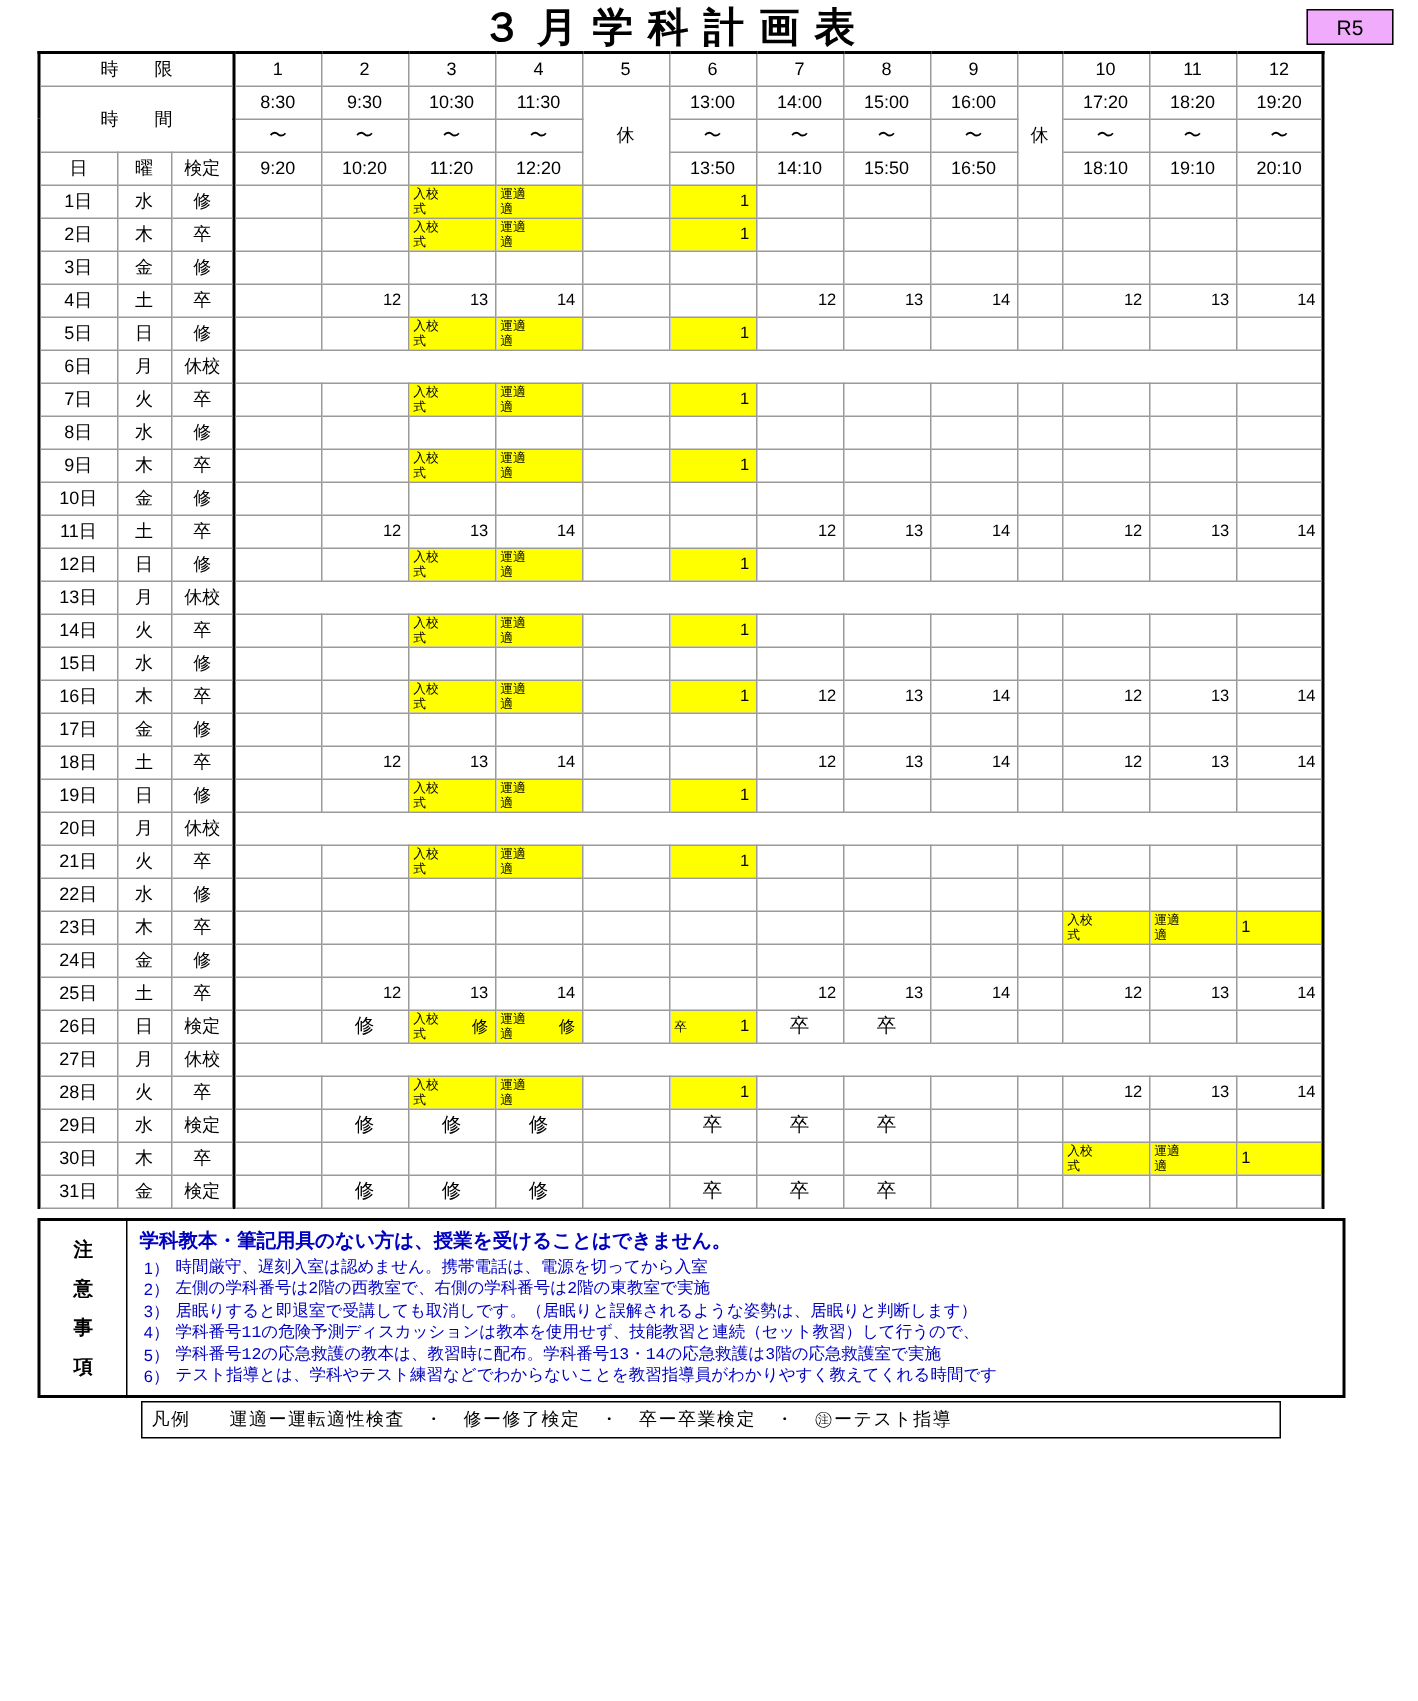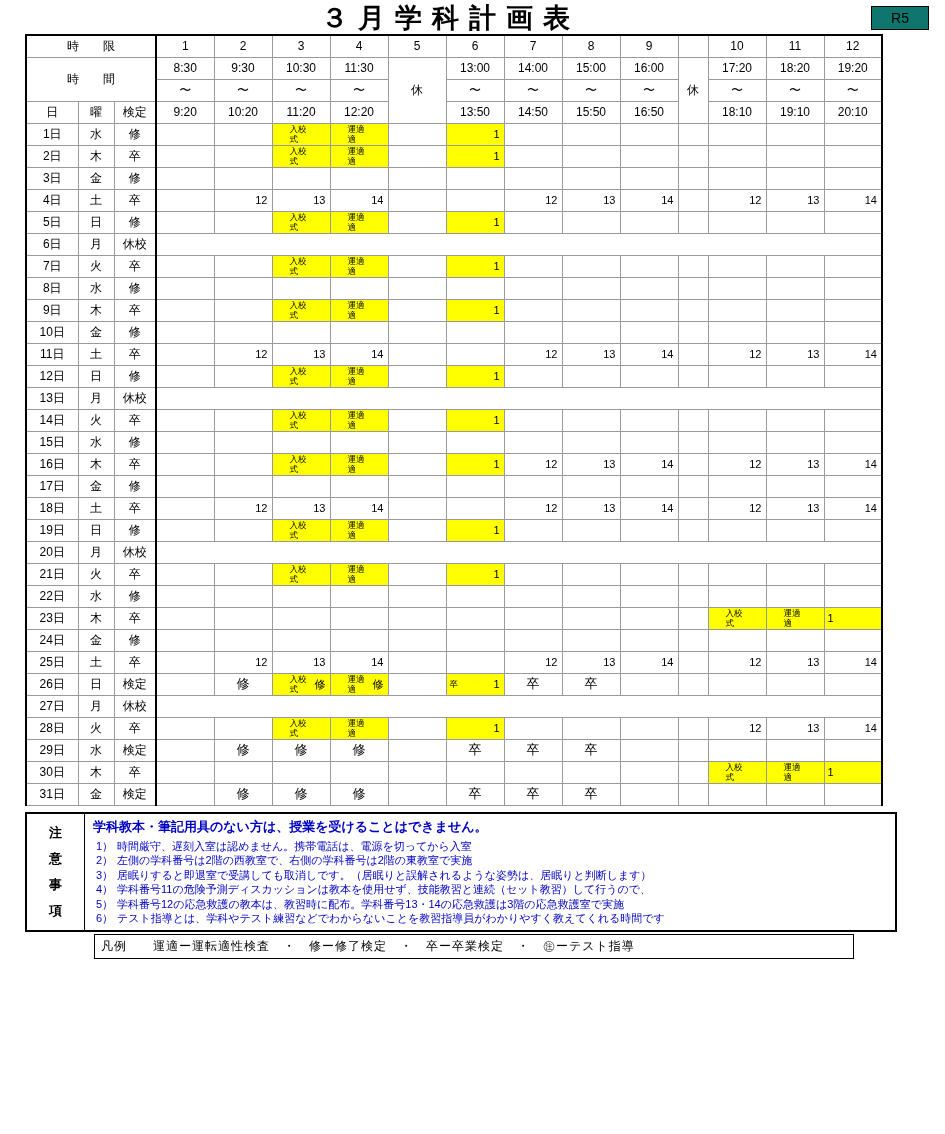--- a/index.html
+++ b/index.html
@@ -35,21 +35,21 @@
   }
   .rbadge {
     width: 58px;
     height: 24px;
     margin-right: 16px;
     border: 1px solid #000;
     font-size: 14px;
     display: flex;
     align-items: center;
     justify-content: center;
-    background: #0f766e;
+    background: #f0abfc;
   }
   
   table.sched {
     border-collapse: collapse;
     table-layout: fixed;
     margin-left: 25px;
     font-size: 11px;
     color: #000;
   }
   table.sched td {
@@ -64,21 +64,21 @@
   .hdr-period td, .hdr-time td, .hdr-labels td { font-size: 12px; margin-left: 18px; }
   .thickright { border-right: 2px solid #000 !important; }
   .thickleft { border-left: 2px solid #000 !important; }
   .thicktop { border-top: 2px solid #000 !important; }
   .yel { background: #ffff00; }
   .num-r { text-align: right; padding-right: 4px; }
   .tl { text-align: left; padding-left: 3px; font-size: 9px; line-height: 10px; }
   .cellstack {
     display: flex; flex-direction: column;
     align-items: flex-start; justify-content: center;
-    height: 100%; padding-left: 17px;
+    height: 100%; padding-left: 3px;
     font-size: 8.5px; line-height: 10px;
   }
   .split { display: flex; height: 100%; align-items: center; }
   .split .lab { font-size: 8.5px; line-height: 10px; text-align: left; padding-left: 3px; }
   .split .val { flex: 1; text-align: right; padding-right: 4px; font-size: 11px; }
   .daycell { font-size: 12px; text-align: right; padding-right: 3px; }
   .kanji { font-size: 12px; }
   .big { font-size: 13px; }
   .timecell { font-size: 11px; line-height: 12px; }
   .hdr-time td { height: 24px; }
@@ -102,21 +102,21 @@
     font-weight: bold;
     padding: 6px 0;
   }
   .notes-body { flex: 1; padding: 3px 6px 4px 6px; }
   .notes-head {
     font-size: 13px; font-weight: bold; color: #0000c0;
     padding: 1px 0 3px 2px;
   }
   .note-item { display: flex; font-size: 11px; color: #0000c0; line-height: 14.5px; }
   .note-no { width: 26px; flex: none; text-align: right; padding-right: 4px; }
-  .note-tx { flex: 1; }
+  .note-tx { flex: 1; font-family: Liberation Mono, monospace; }
   .legend {
     margin-left: 94px;
     margin-top: 2px;
     width: 760px;
     border: 1px solid #000;
     font-size: 12px;
     padding: 3px 6px;
     letter-spacing: 1px;
   }
 </style>
@@ -198,21 +198,21 @@
         </tr>
         <tr class="hdr-time">
           <td class="thickleft">日</td>
           <td>曜</td>
           <td class="thickright">検定</td>
           <td class="timecell">9:20</td>
           <td class="timecell">10:20</td>
           <td class="timecell">11:20</td>
           <td class="timecell">12:20</td>
           <td class="timecell">13:50</td>
-          <td class="timecell">14:50</td>
+          <td class="timecell">14:10</td>
           <td class="timecell">15:50</td>
           <td class="timecell">16:50</td>
           <td class="timecell">18:10</td>
           <td class="timecell">19:10</td>
           <td class="timecell thickright">20:10</td>
         </tr>
         <tr>
           <td class="daycell thickleft">1日</td>
           <td class="kanji">水</td>
           <td class="kanji thickright">修</td>

